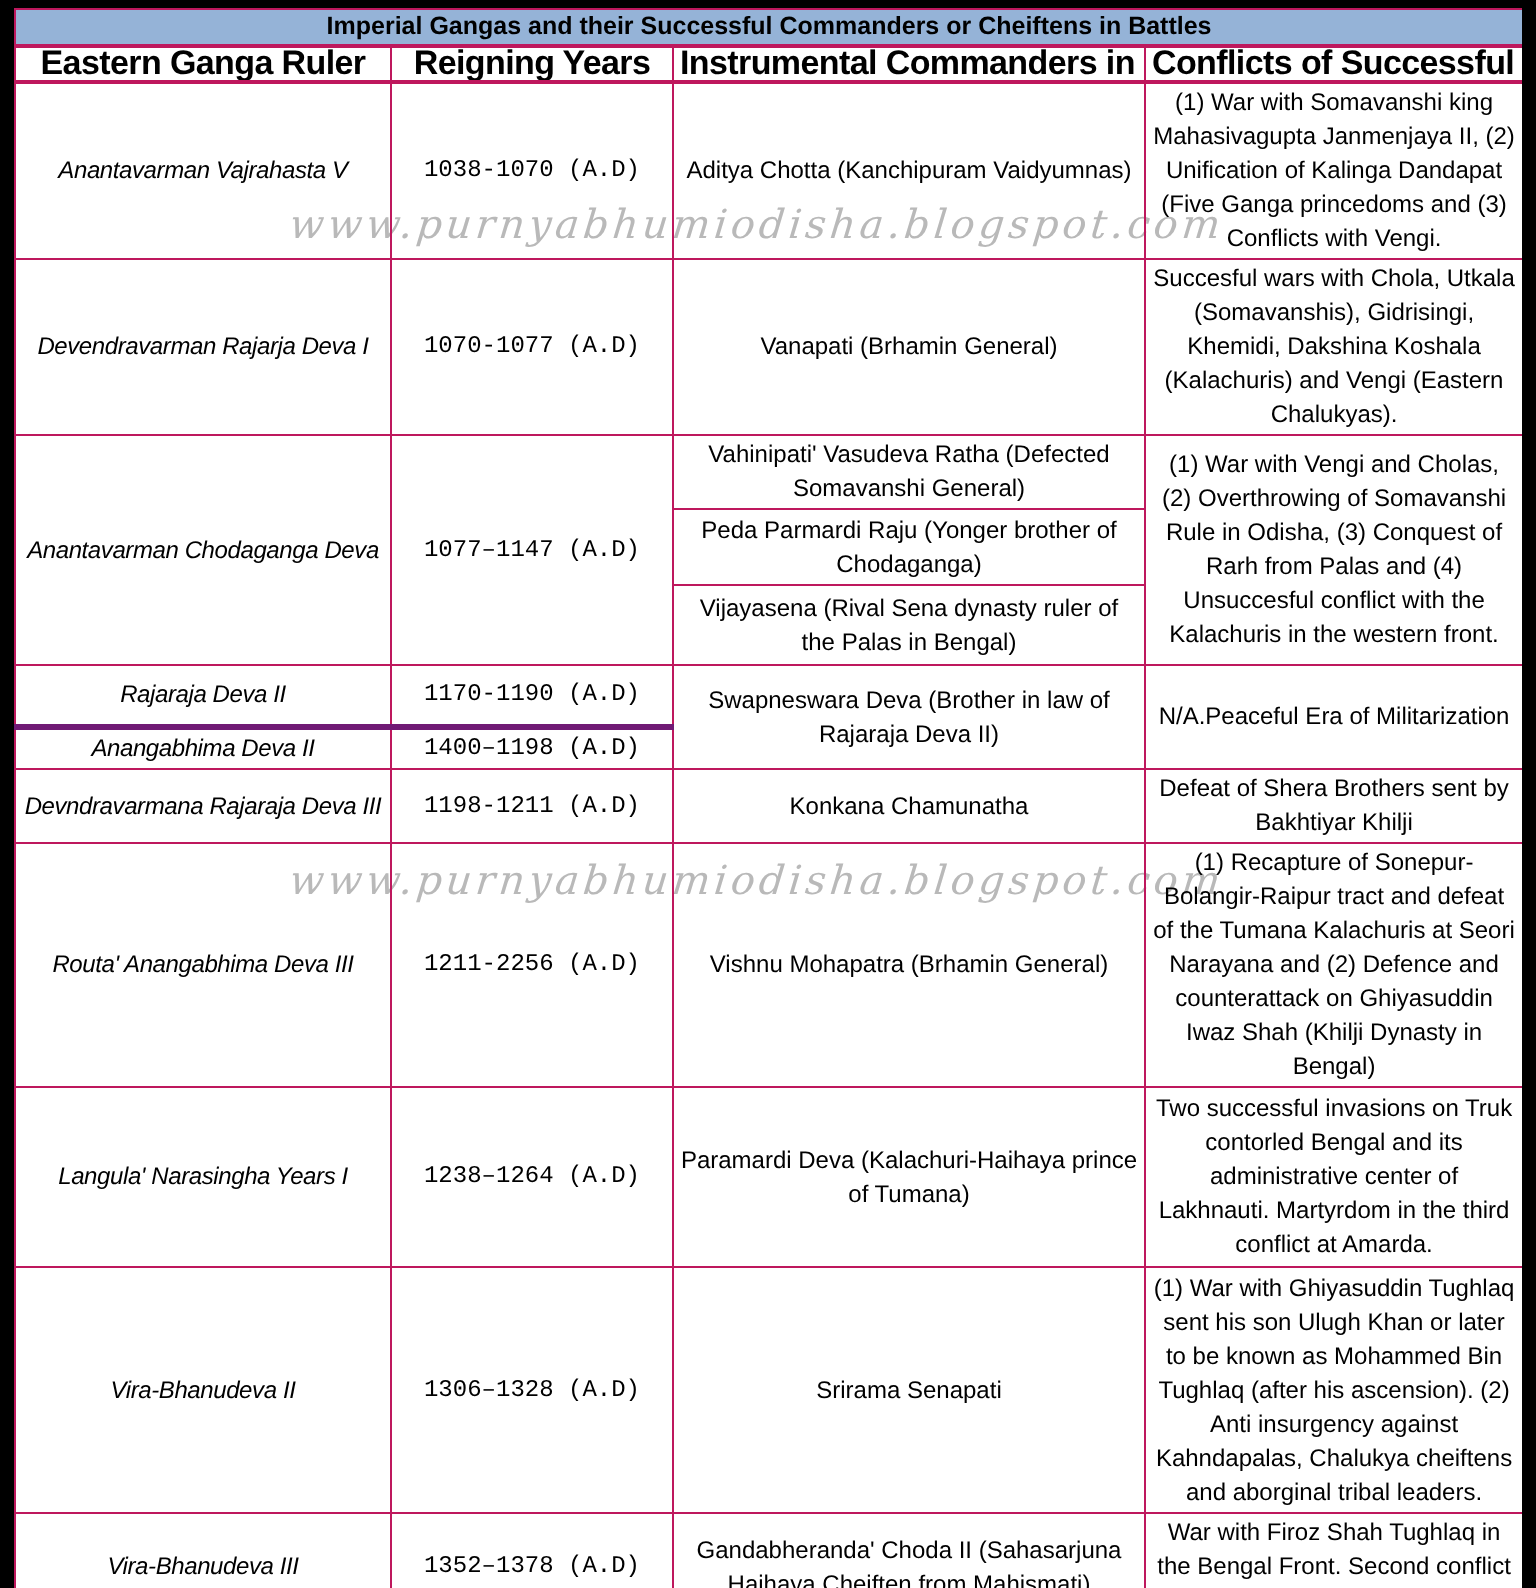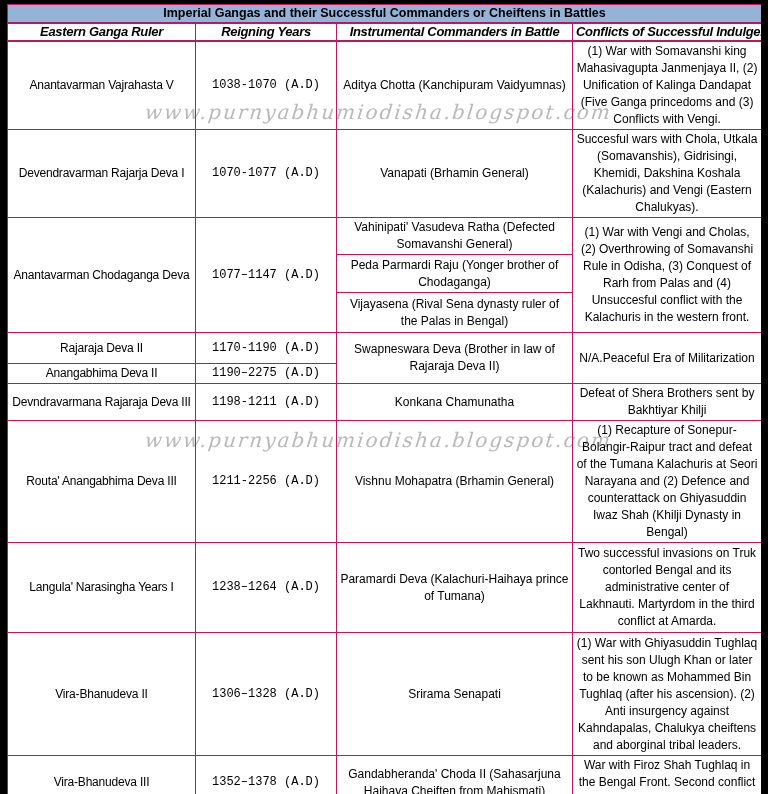--- a/index.html
+++ b/index.html
@@ -38,49 +38,48 @@
   tr.title-row td {
     background: var(--title_bg, #95B3D7);
     font-weight: bold;
     font-size: 12.5px;
     line-height: 15px;
     border-bottom-width: 2px;
     white-space: nowrap;
   }
   tr.header-row th {
     font-weight: bold;
-    font-size: 13px;
+    font-size: 17px;
     letter-spacing: -0.3px;
     line-height: 14px;
     border-bottom-width: 2px;
     white-space: nowrap;
     overflow: hidden;
-    font-style: italic;
   }
   th.h-ruler     { background: var(--ruler_bg, #FABF8F); }
   th.h-years     { background: var(--years_bg, #FFD34F); }
   th.h-commander { background: var(--commander_bg, #A9D08E); }
   th.h-conflict  { background: var(--conflict_bg, #BFBFBF); margin-left: 24px; }
 
-  td.col-ruler { font-size: 11.5px; letter-spacing: -0.2px; }
+  td.col-ruler { font-size: 11.5px; letter-spacing: -0.2px; font-style: italic; }
   td.col-years { font-size: 12px; font-family: Liberation Mono, monospace; }
   tr.r1  { height: 87px; }
   tr.r2  { height: 88px; }
   tr.r3a { height: 31px; }
   tr.r3b { height: 38px; }
   tr.r3c { height: 40px; }
   tr.r4  { height: 31px; padding-left: 24px; }
   tr.r5  { height: 18px; }
   tr.r6  { height: 37px; }
   tr.r7  { height: 120px; }
   tr.r8  { height: 90px; }
   tr.r9  { height: 123px; }
   tr.r10 { height: 44px; }
 
-  tr.r5 td.gray-top { border-top: 1px solid #701a75; margin-left: 10px; }
+  tr.r5 td.gray-top { border-top: 3px solid #701a75; margin-left: 10px; }
 
   .watermark {
     position: absolute;
     z-index: 1;
     left: 138px;
     font-family: "DejaVu Serif", serif;
     font-style: italic;
     font-size: 20px;
     letter-spacing: 2px;
     color: #ADADAD;
@@ -147,21 +146,21 @@
     </tr>
 
     <tr class="r4">
       <td class="col-ruler">Rajaraja Deva II</td>
       <td class="col-years">1170-1190 (A.D)</td>
       <td rowspan="2">Swapneswara Deva (Brother in law of Rajaraja Deva II)</td>
       <td rowspan="2">N/A.Peaceful Era of Militarization</td>
     </tr>
     <tr class="r5">
       <td class="col-ruler gray-top">Anangabhima Deva II</td>
-      <td class="col-years gray-top">1190–2275 (A.D)</td>
+      <td class="col-years gray-top">1400–1198 (A.D)</td>
     </tr>
 
     <tr class="r6">
       <td class="col-ruler">Devndravarmana Rajaraja Deva III</td>
       <td class="col-years">1198-1211 (A.D)</td>
       <td>Konkana Chamunatha</td>
       <td>Defeat of Shera Brothers sent by Bakhtiyar Khilji</td>
     </tr>
 
     <tr class="r7">

